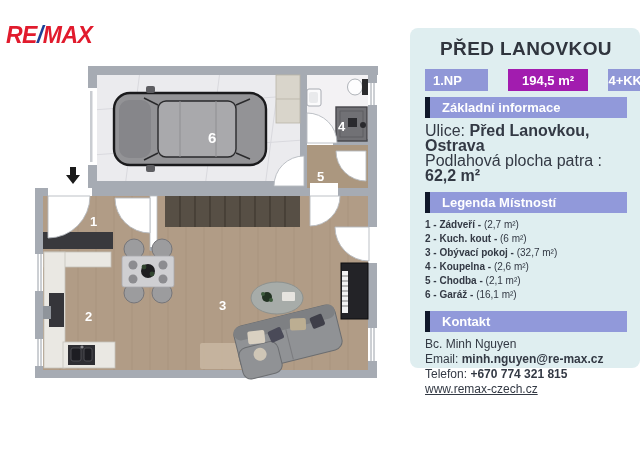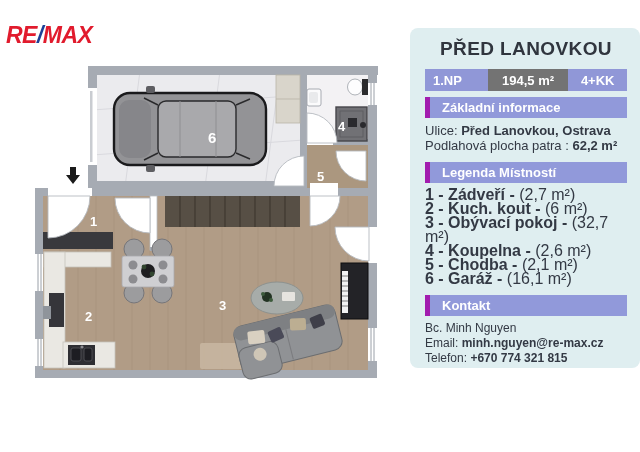--- a/index.html
+++ b/index.html
@@ -17,33 +17,33 @@
 
   
   .plan{position:absolute;left:30px;top:55px;width:350px;height:332px;}
 
   
   .panel{position:absolute;left:410px;top:28px;width:230px;height:340px;
          background:#dfeef0;border-radius:8px;box-sizing:border-box;
          padding:8px 13px 0 15px;}
   .panel-title{font-size:19px;font-weight:bold;color:#30353e;text-align:center;
                letter-spacing:0.4px;margin:2px 0 9px 0;}
-  .sumbar{display:flex;height:22px;margin-bottom:6px;font-size:13px;font-weight:bold;color:#ffffff;}
+  .sumbar{display:flex;height:22px;margin-bottom:6px;font-size:13px;font-weight:bold;color:#ffffff;gap:20px;}
   .sumbar .seg{display:flex;align-items:center;}
   .sumbar .seg.dark{background:#9097d7;}
-  .sumbar .seg.light{background:#737373;}
+  .sumbar .seg.light{background:#a21caf;}
   .sumbar .s1{flex:0 0 31%;padding-left:8px;box-sizing:border-box;}
   .sumbar .s2{flex:0 0 40%;justify-content:center;}
   .sumbar .s3{flex:1;justify-content:center;}
-  .sec-header{height:21px;line-height:21px;background:#9199da;border-left:5px solid #a21caf;
+  .sec-header{height:21px;line-height:21px;background:#9199da;border-left:5px solid #0f172a;
               padding-left:12px;color:#ffffff;font-weight:bold;font-size:13px;margin-bottom:5px;}
-  .info-line{font-size:13px;line-height:15px;}
+  .info-line{font-size:16px;line-height:15px;}
   .info-block{margin-bottom:9px;}
   .b{font-weight:bold;}
-  .legend-list{font-size:16px;line-height:14px;margin-bottom:9px;}
+  .legend-list{font-size:10px;line-height:14px;margin-bottom:9px;}
   .legend-item .rname{font-weight:bold;}
   .contact-block{font-size:12px;line-height:15px;}
   .weblink{text-decoration:underline;color:#333944;cursor:pointer;}
 
   svg text{font-family:"Liberation Sans","DejaVu Sans",sans-serif;}
   .roomnum{fill:#ffffff;font-weight:bold;font-size:13px;}
 </style>
 </head>
 <body>
 
@@ -324,16 +324,19 @@
     <div class="contact-block">
       <div>Bc. Minh Nguyen</div>
       <div>
         <span>Email:</span>
         <span class="b">minh.nguyen@re-max.cz</span>
       </div>
       <div>
         <span>Telefon:</span>
         <span class="b">+670 774 321 815</span>
       </div>
+      <div>
+        <span class="weblink">www.remax-czech.cz</span>
+      </div>
     </div>
 
   </div>
 </div>
 
 </body></html>

